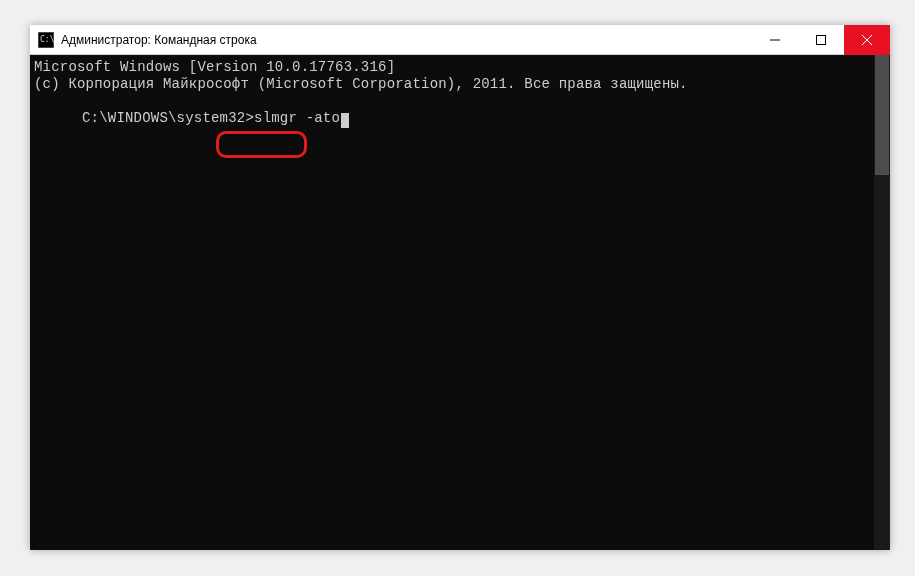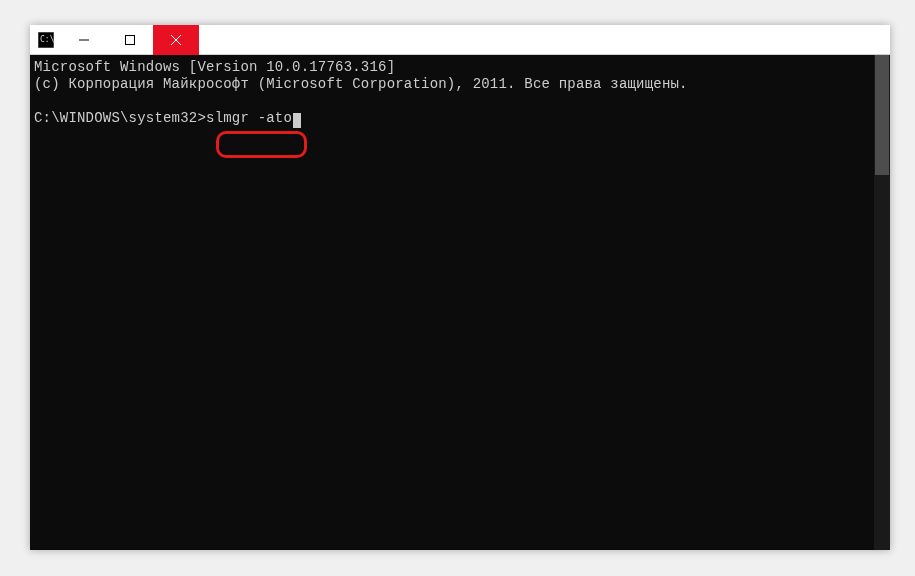--- a/index.html
+++ b/index.html
@@ -99,20 +99,21 @@
     .scrollbar-thumb {
       position: absolute;
       top: 0;
       left: 1px;
       right: 1px;
       height: 120px;
       background: #4d4d4d;
     }
     .prompt-line {
       display: inline;
+      margin-left: 48px;
     }
     .highlight-box {
       position: absolute;
       border: 3px solid #e21b1b;
       border-radius: 10px;
       pointer-events: none;
       box-shadow: 0 0 0 1px rgba(0,0,0,0.4) inset;
     }
     .cursor {
       display: inline-block;
@@ -129,20 +130,21 @@
 <body>
 
 <div class="window">
   <div class="titlebar">
     <span class="titlebar-icon">
       <svg viewBox="0 0 16 16">
         <rect x="0" y="0" width="16" height="16" fill="#000" stroke="#888" stroke-width="1"></rect>
         <text x="2" y="10" font-size="8" fill="#ccc" font-family="monospace">C:\</text>
       </svg>
     </span>
+    <span class="titlebar-text">Администратор: Командная строка</span>
     <div class="titlebar-controls">
       <button class="titlebar-btn">
         <svg viewBox="0 0 10 10">
             <line x1="0" y1="5" x2="10" y2="5" stroke="currentColor" stroke-width="1"></line>
           </svg>
       </button>
       <button class="titlebar-btn">
         <svg viewBox="0 0 10 10">
             <rect x="0.5" y="0.5" width="9" height="9" fill="none" stroke="currentColor" stroke-width="1"></rect>
           </svg>

